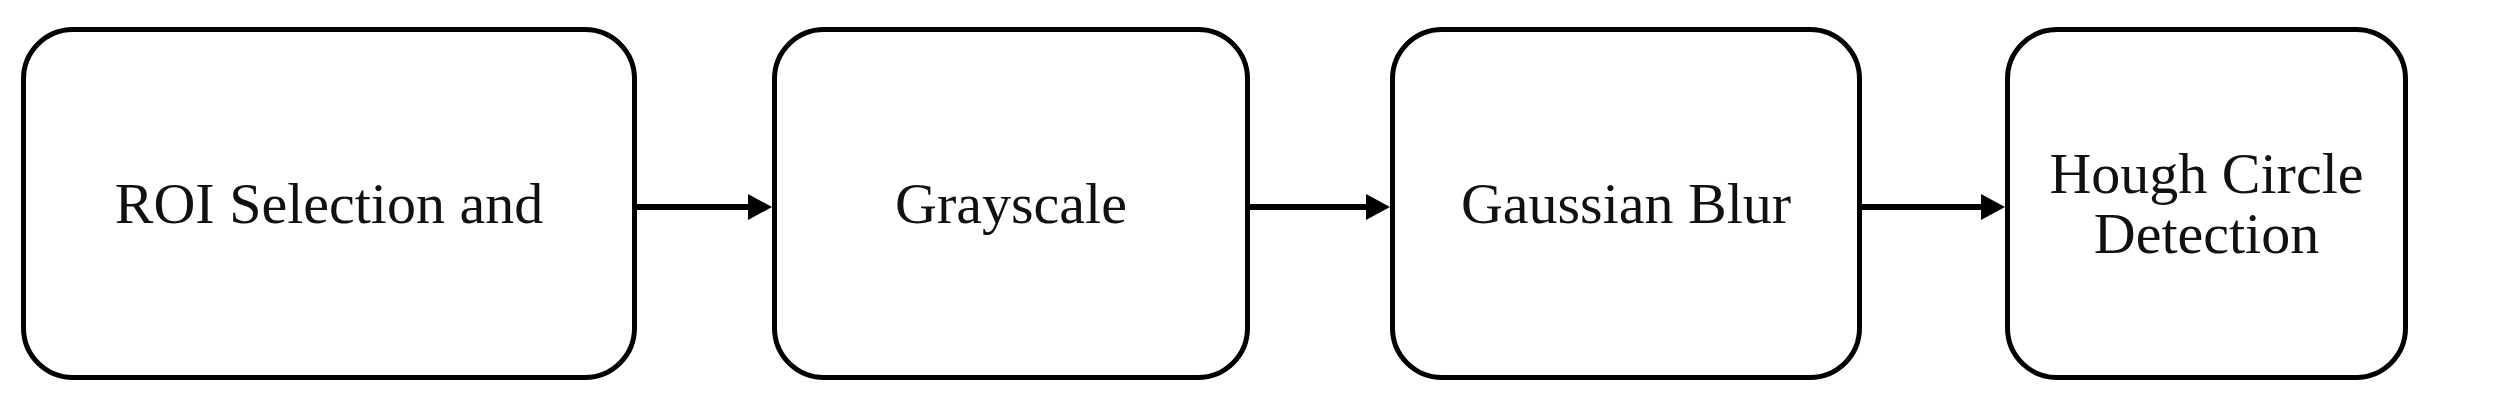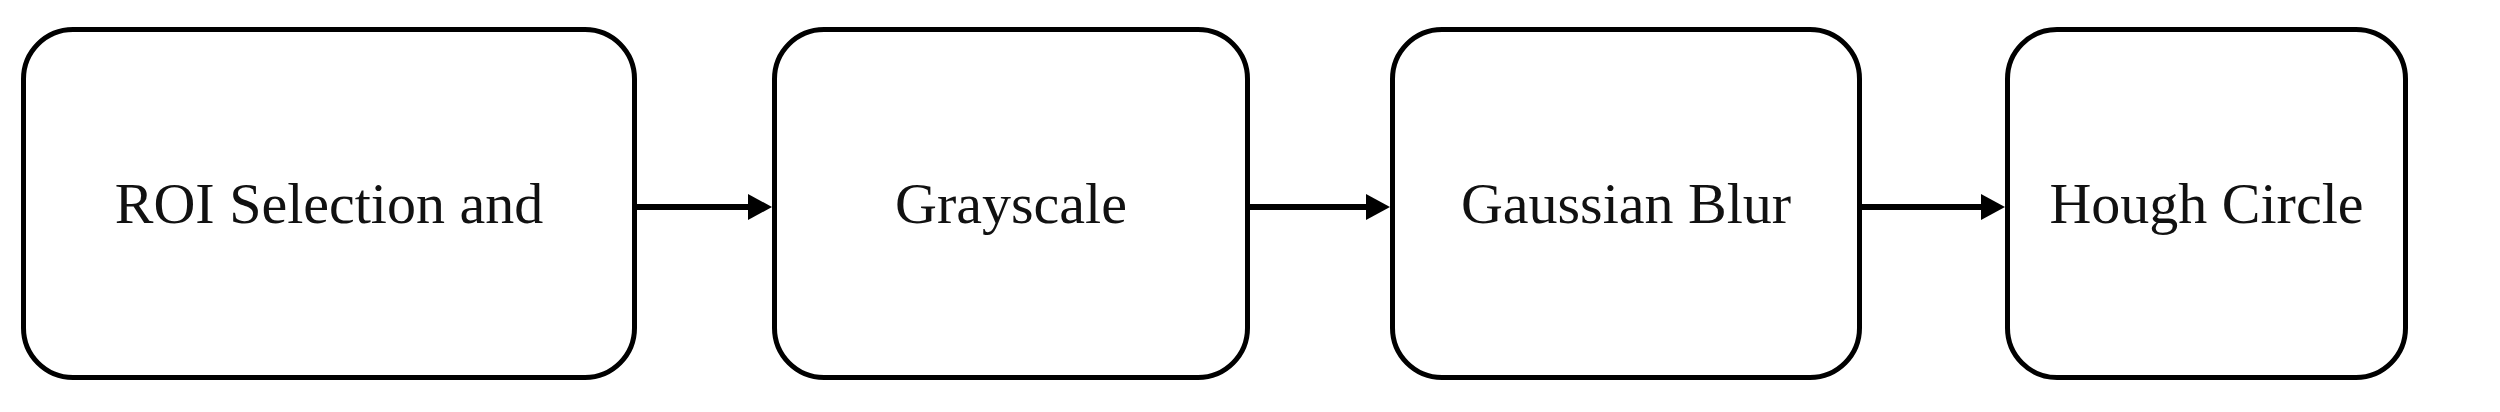--- a/index.html
+++ b/index.html
@@ -90,15 +90,16 @@
     <span class="label-line">Gaussian Blur</span>
   </div>
 
   <div class="flow-arrow arrow-3">
     <div class="shaft"></div>
     <div class="head"></div>
   </div>
 
   <div class="flow-box box-4">
     <span class="label-line">Hough Circle</span>
+    <span class="label-line">Detection</span>
   </div>
 
 </div>
 
 </body></html>

